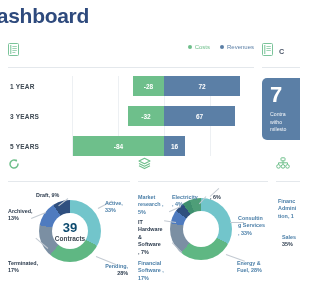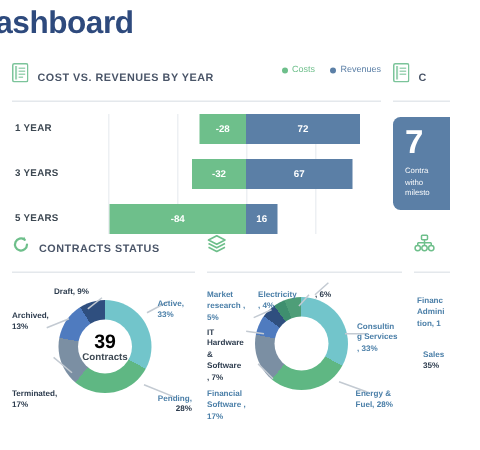--- a/index.html
+++ b/index.html
@@ -60,21 +60,21 @@
   #sec-status{left:8px;top:156px;width:122px;}
   #sec-industry{left:138px;top:156px;width:130px;}
   #sec-dept{left:276px;top:156px;width:60px;}
 
   .donut-wrap{position:relative;width:100%;height:130px;}
   .donut{position:absolute;border-radius:50%;}
   .donut-hole{
     position:absolute;border-radius:50%;background:#fff;
     display:flex;flex-direction:column;align-items:center;justify-content:center;
   }
-  .donut-num{font-size:13px;font-weight:700;color:#000000;line-height:1;}
+  .donut-num{font-size:13px;font-weight:700;color:#0c4a6e;line-height:1;}
   .donut-sub{font-size:6.5px;font-weight:700;color:#3d4852;margin-top:1px;}
 
   .slice-label{position:absolute;font-size:5.4px;line-height:1.38;font-weight:700;}
   .slice-label .pct{font-weight:700;}
   .leader{position:absolute;background:#c3cad2;}
 
   
   .icon{display:inline-block;flex:0 0 auto;}
 </style>
 </head>
@@ -87,21 +87,20 @@
     <span class="icon">
       <svg width="11" height="13" viewBox="0 0 11 13">
         <rect x="0.5" y="0.5" width="10" height="12" rx="1" fill="#ffffff" stroke="#7bc49a" stroke-width="1"></rect>
         <rect x="2" y="2" width="1.4" height="9" fill="#9ed4b5"></rect>
         <rect x="4.4" y="3" width="4.4" height="1" fill="#9ed4b5"></rect>
         <rect x="4.4" y="5" width="4.4" height="1" fill="#9ed4b5"></rect>
         <rect x="4.4" y="7" width="4.4" height="1" fill="#9ed4b5"></rect>
         <rect x="4.4" y="9" width="3" height="1" fill="#9ed4b5"></rect>
       </svg>
     </span>
-    <span class="card-title">COST VS. REVENUES BY YEAR</span>
   </div>
 
   <div class="legend">
     <span class="legend-item">
       <span class="legend-dot" style="background:#6ebf8b"></span>
       <span class="legend-label" style="color:#6ebf8b">Costs</span>
     </span>
     <span class="legend-item">
       <span class="legend-dot" style="background:#5b7fa6"></span>
       <span class="legend-label" style="color:#5b7fa6">Revenues</span>
@@ -161,21 +160,20 @@
 </div>
 
 <div class="sec" id="sec-status">
   <div class="card-head">
     <span class="icon">
       <svg width="12" height="12" viewBox="0 0 12 12">
         <path d="M10 6a4 4 0 1 1-1.6-3.2" fill="none" stroke="#6ebf8b" stroke-width="1.5" stroke-linecap="round"></path>
         <path d="M8.2 0.9 L9.1 3.1 L6.8 3.0 Z" fill="#6ebf8b"></path>
       </svg>
     </span>
-    <span class="card-title">CONTRACTS STATUS</span>
   </div>
   <div class="hrule" style="margin-top:7px;"></div>
 
   <div class="donut-wrap">
 
     <div class="donut" style="left:31px;top:18px;width:62px;height:62px;
                 background:conic-gradient(
                   #72c5cb 0deg 118.8deg,
                   #5fb783 118.8deg 219.6deg,
                   #7b8fa3 219.6deg 280.8deg,

